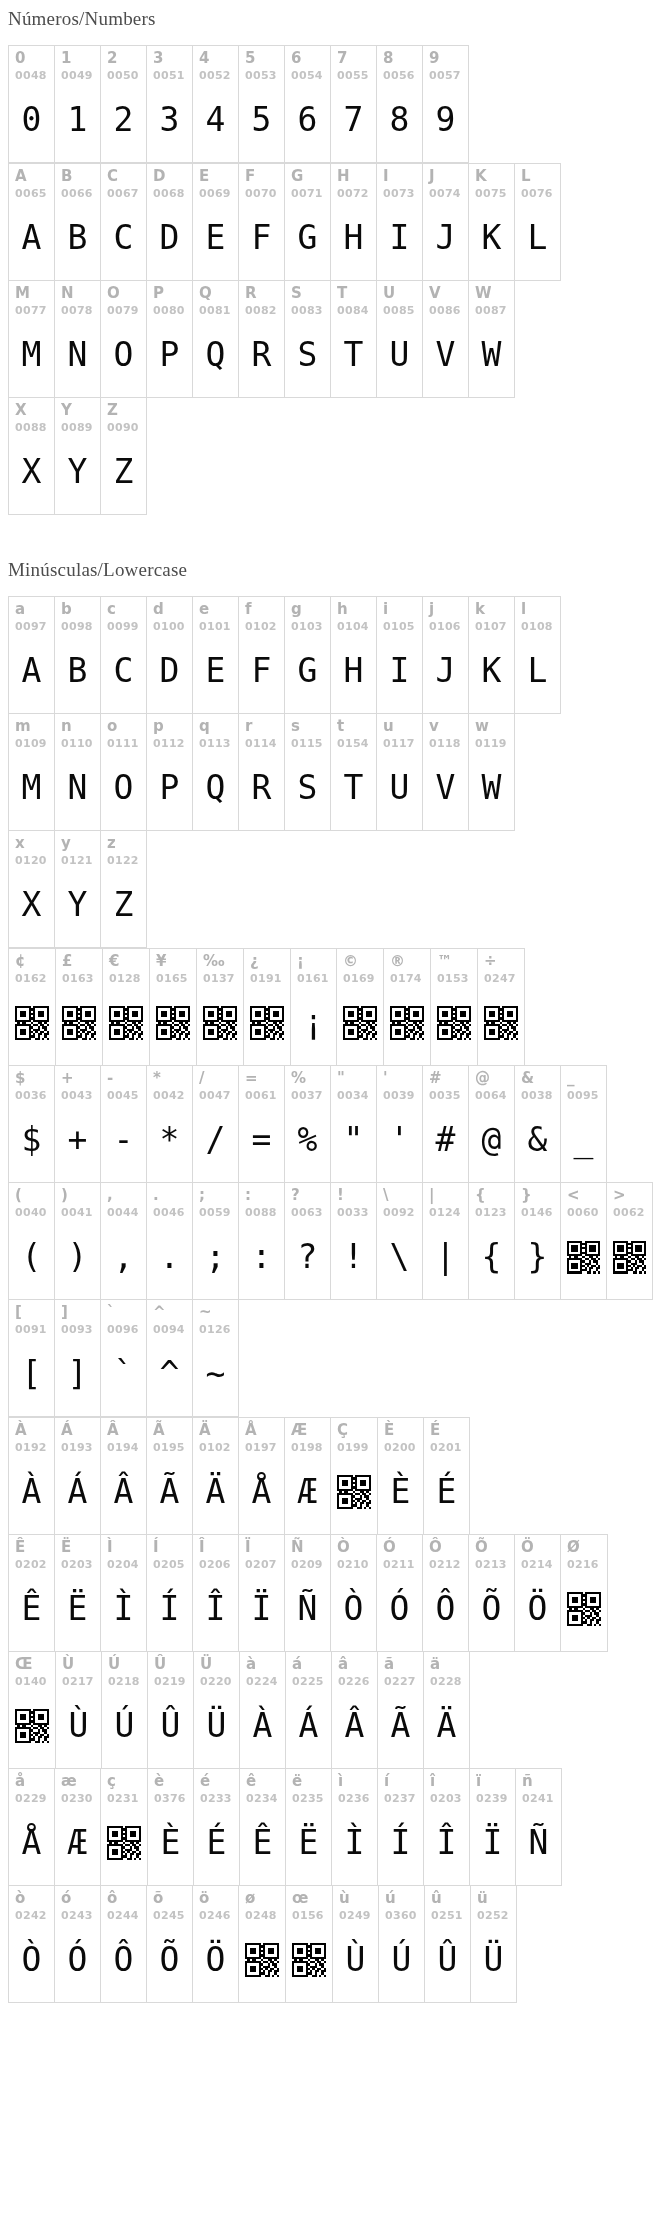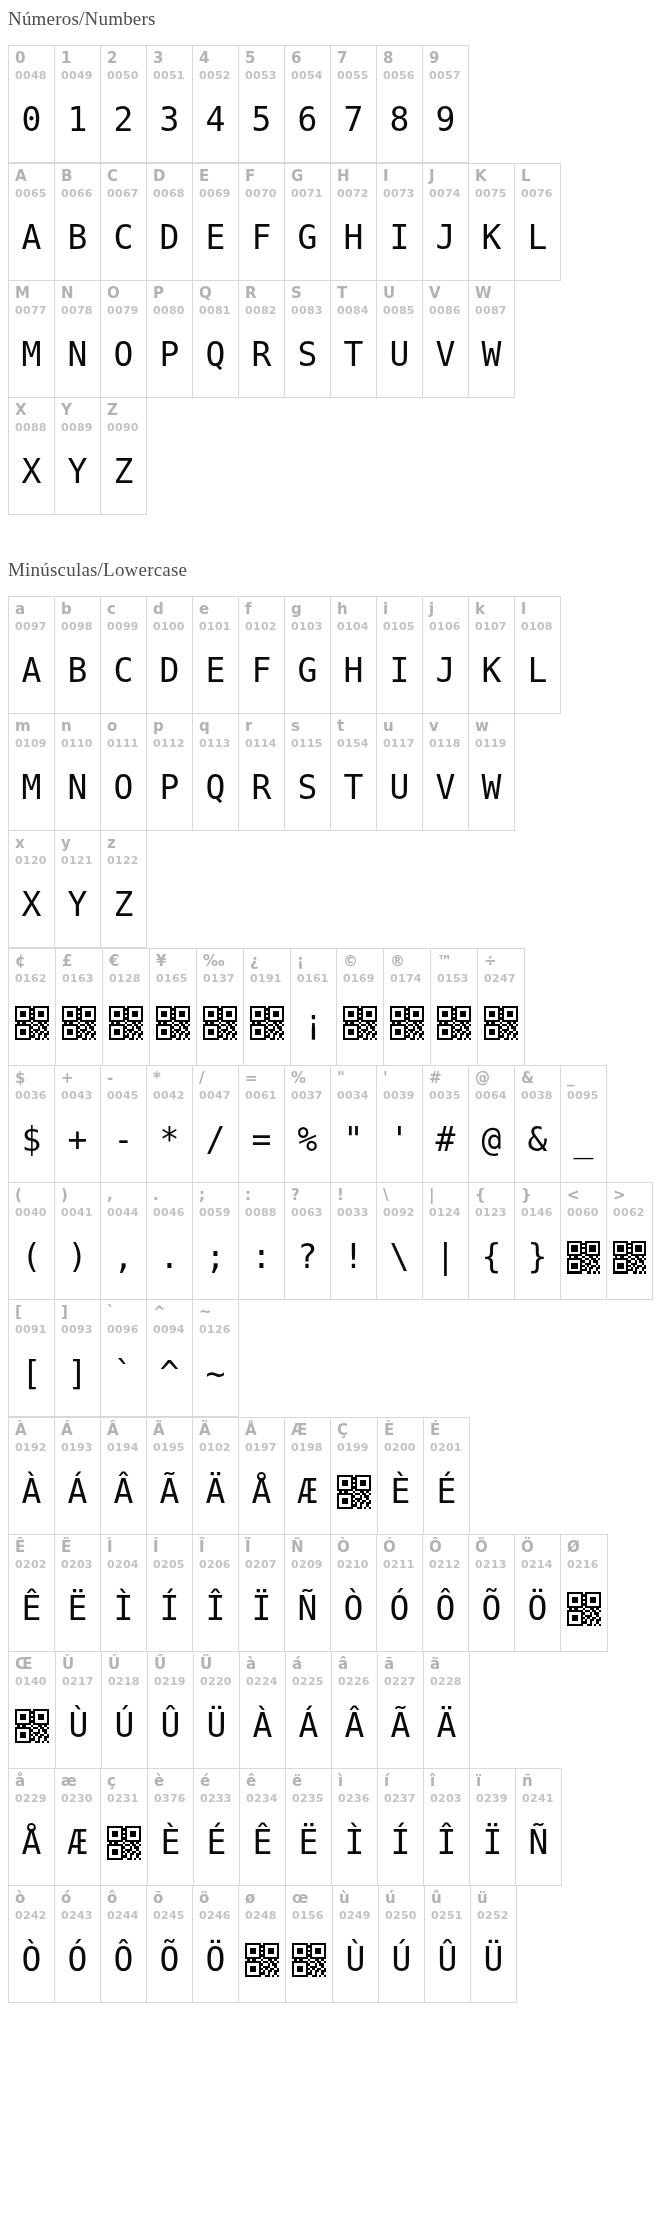--- a/index.html
+++ b/index.html
@@ -3604,21 +3604,21 @@
   </div>
 
   <div class="cell">
     <div class="cell-label">ù</div>
     <div class="cell-code">0249</div>
     <div class="cell-glyph">Ù</div>
   </div>
 
   <div class="cell">
     <div class="cell-label">ú</div>
-    <div class="cell-code">0250</div>
+    <div class="cell-code">0360</div>
     <div class="cell-glyph">Ú</div>
   </div>
 
   <div class="cell">
     <div class="cell-label">û</div>
     <div class="cell-code">0251</div>
     <div class="cell-glyph">Û</div>
   </div>
 
   <div class="cell">

